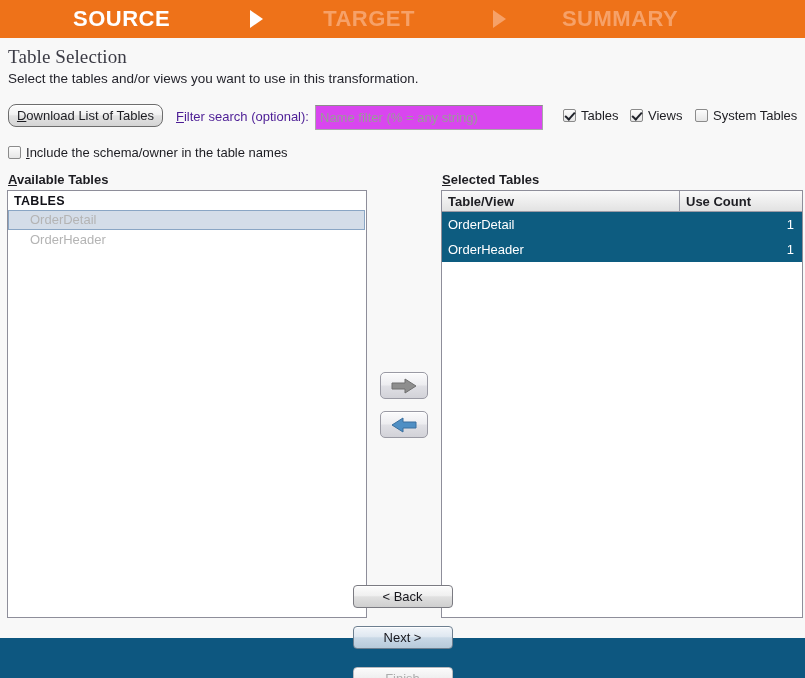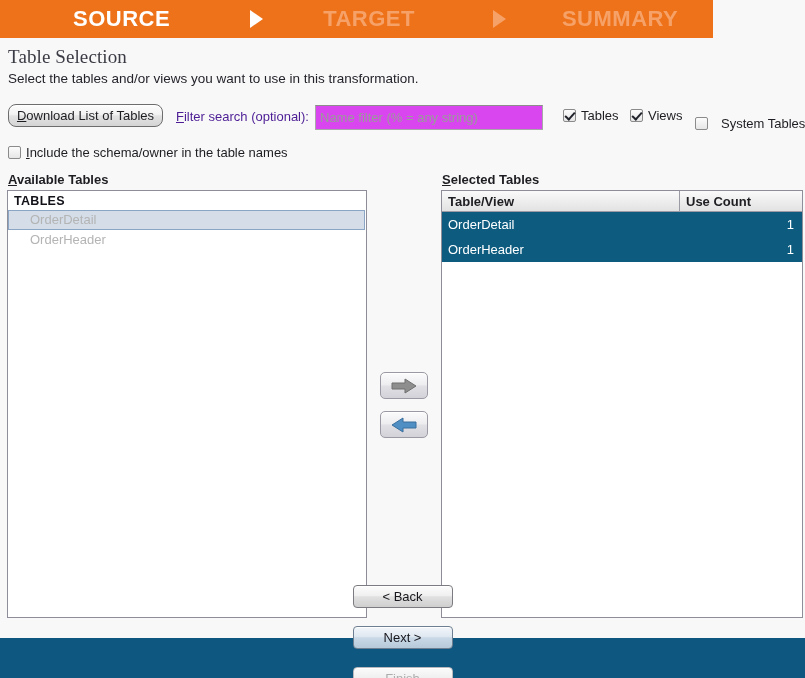--- a/index.html
+++ b/index.html
@@ -13,21 +13,21 @@
   }
   #app {
     position: relative;
     width: 805px; height: 678px;
     background: #f8f8f8;
   }
 
   
   .wizard-header {
     position: absolute; left: 0; top: 0;
-    width: 713px; height: 38px;
+    width: 805px; height: 38px;
     background: #ee7219;
     display: flex;
     align-items: center;
   }
   .wiz-step {
     font-size: 22px;
     font-weight: bold;
     letter-spacing: 0.5px;
     font-family: "Liberation Sans", sans-serif;
     white-space: nowrap;
@@ -123,21 +123,21 @@
     content: "";
     position: absolute;
     left: 3px; top: 0px;
     width: 4px; height: 8px;
     border: solid #20232b;
     border-width: 0 2px 2px 0;
     transform: rotate(42deg);
   }
   #cbx-tables   { left: 563px; top: 108px; }
   #cbx-views    { left: 630px; top: 108px; }
-  #cbx-system   { left: 695px; top: 116px; gap: 8px; }
+  #cbx-system   { left: 695px; top: 108px; }
   #cbx-schema   { left: 8px;   top: 145px; }
 
   
   .section-label {
     position: absolute;
     font-size: 13px;
     font-weight: bold;
     color: #1d1d22;
   }
   #lbl-available { left: 8px;   top: 172px; }

